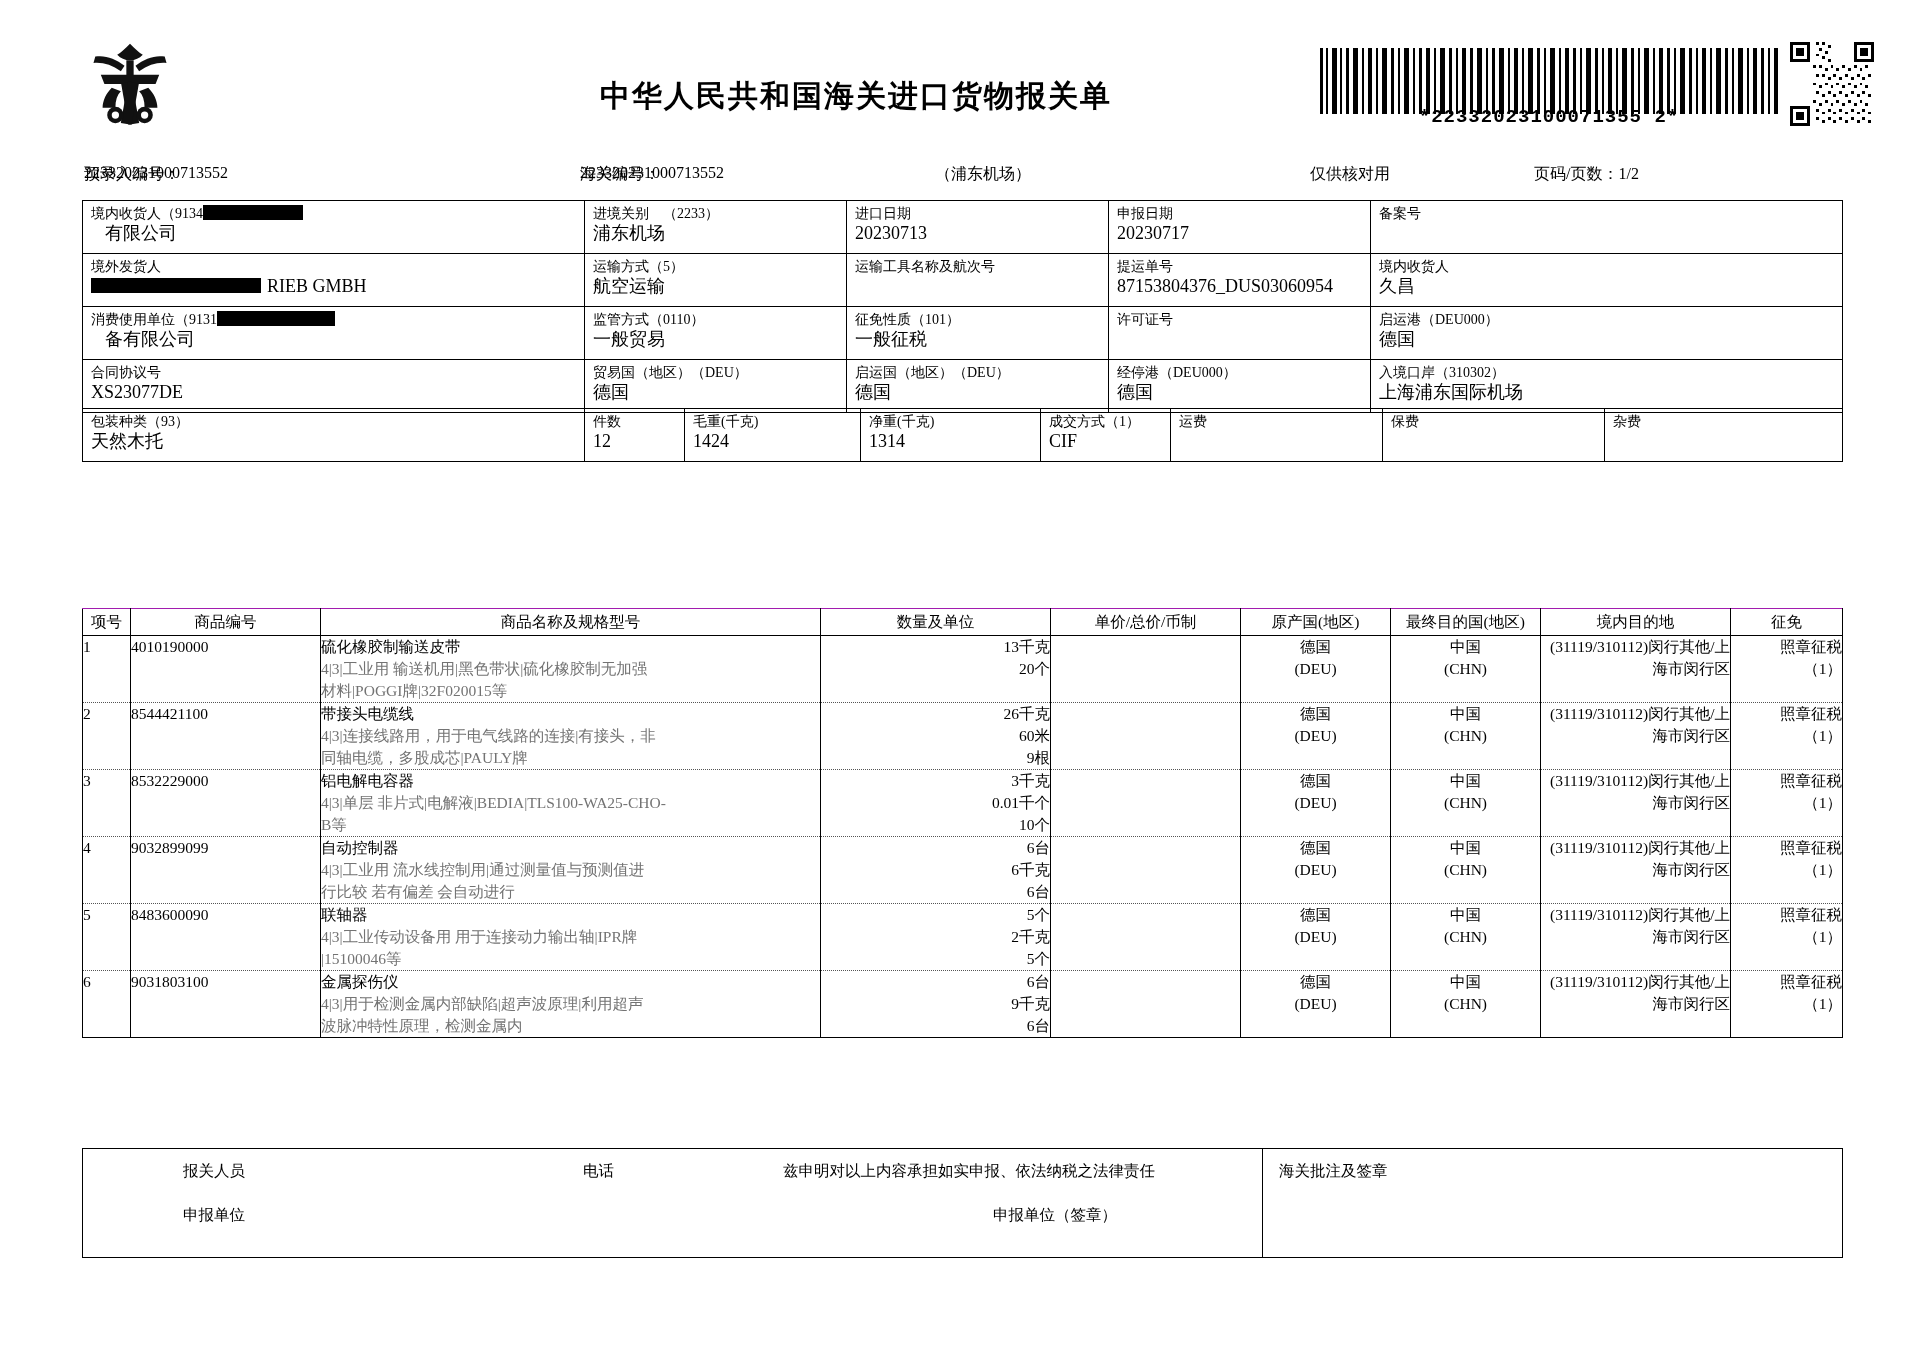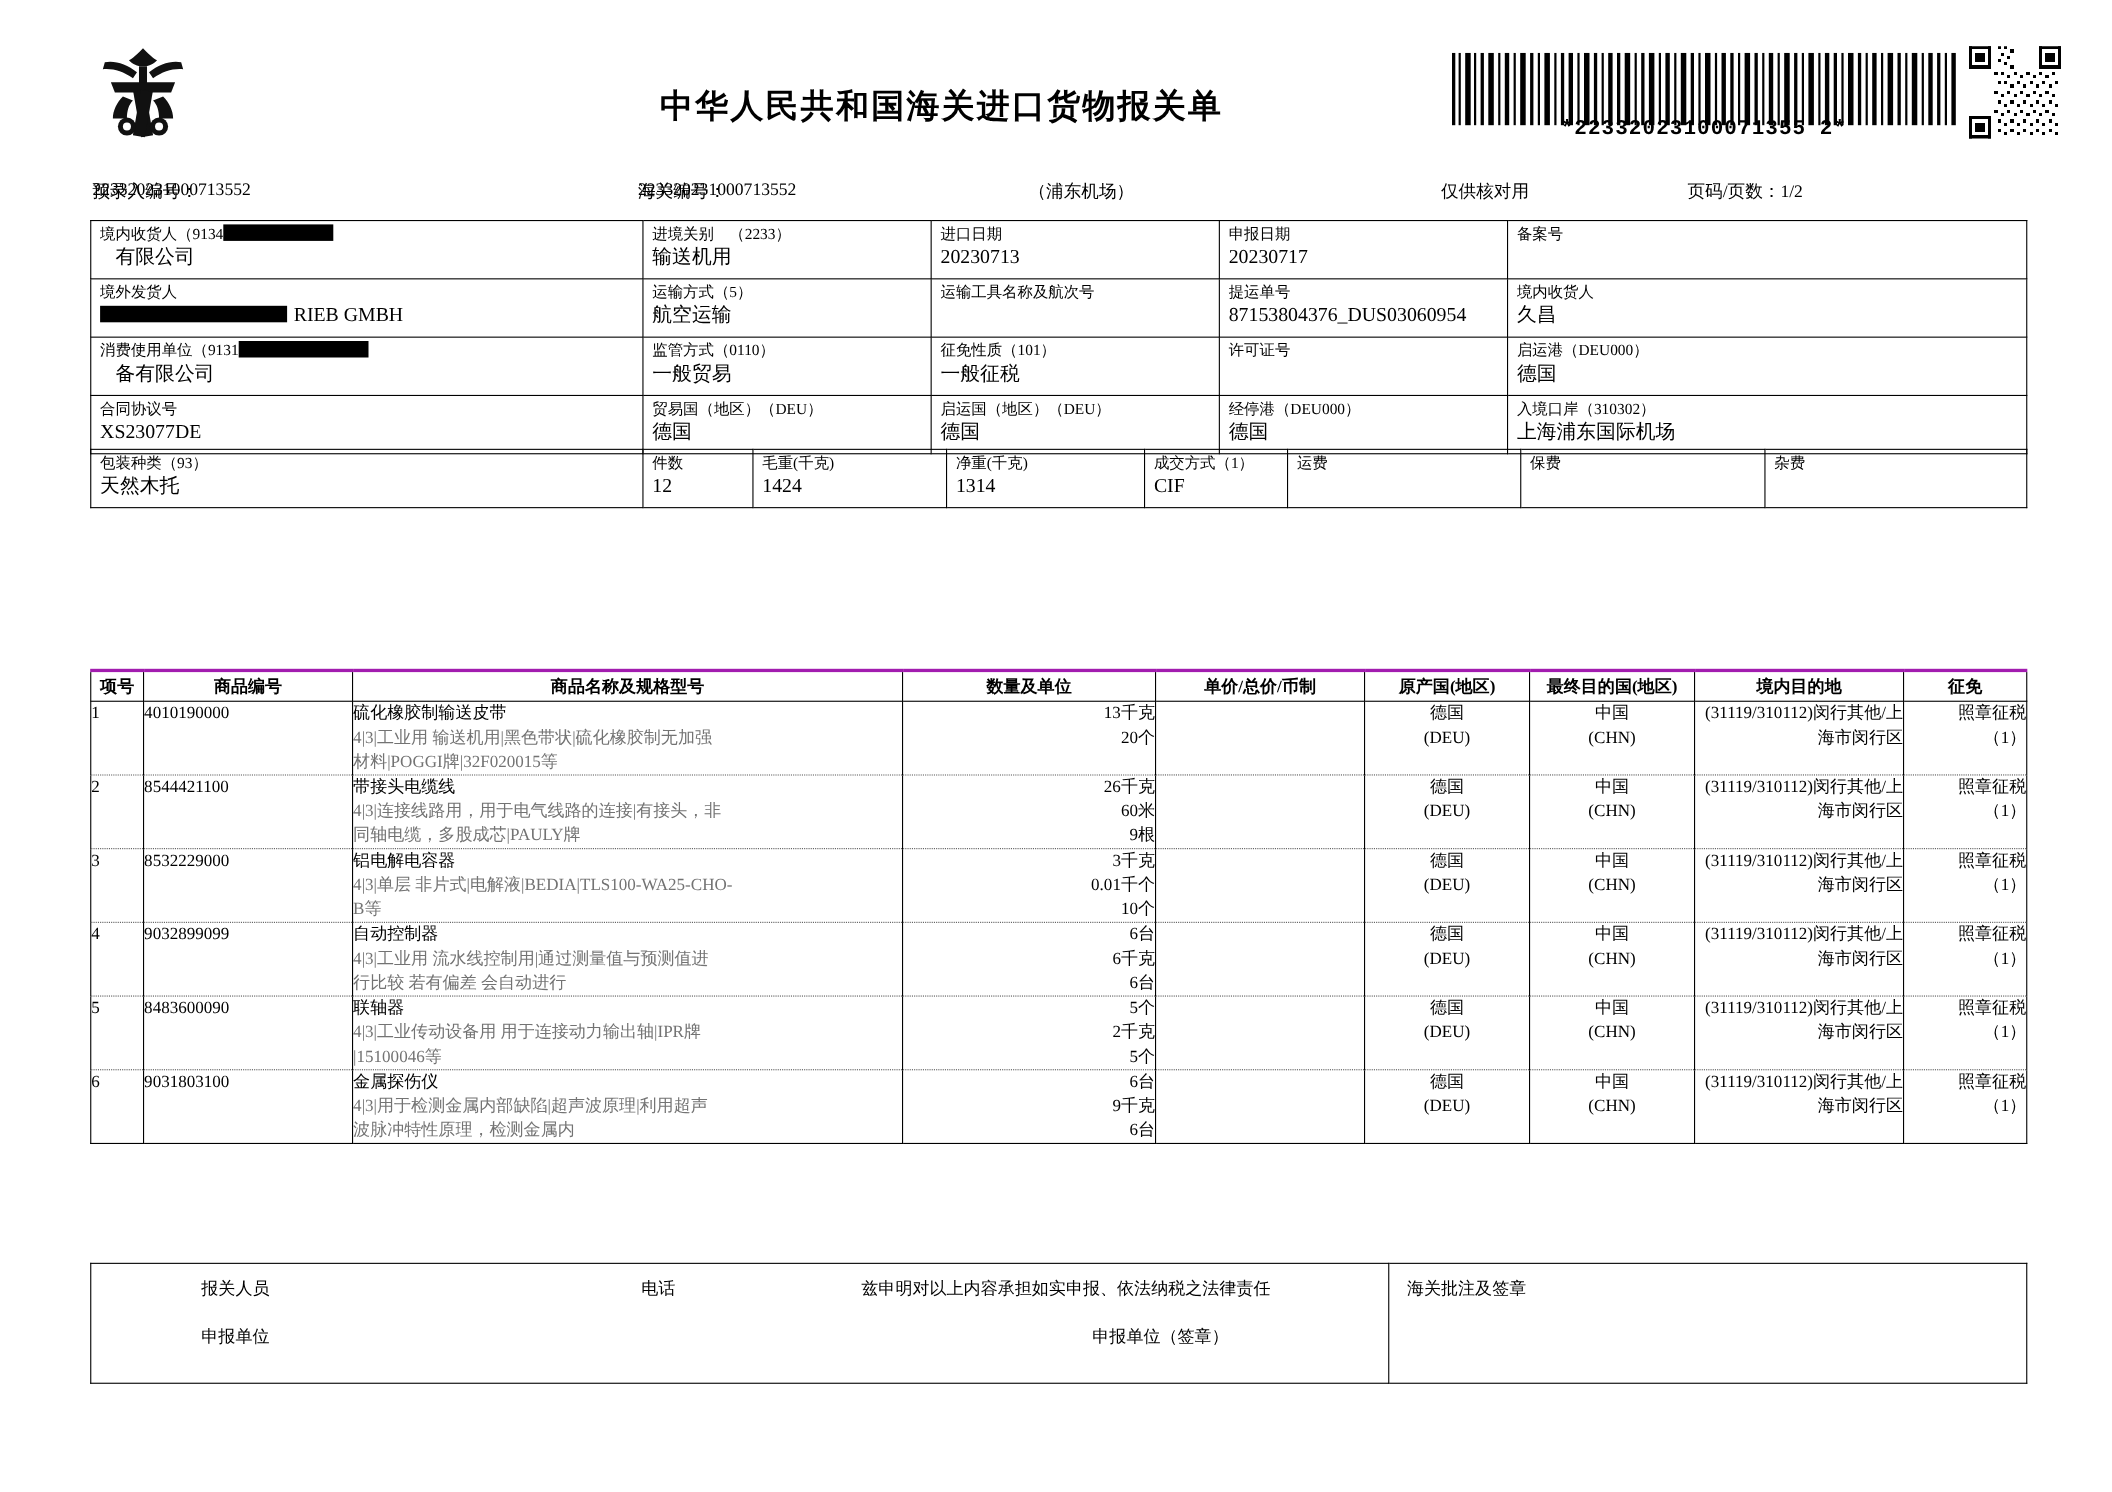--- a/index.html
+++ b/index.html
@@ -124,22 +124,22 @@
     table-layout: fixed;
   }
   table.goods td, table.goods th {
     border-left: 1px solid #000;
     border-right: 1px solid #000;
     padding: 0;
   }
   .gh {
     font-size: 15.5px;
     text-align: center;
-    font-weight: bold;
-    border-top: 3px solid #a21caf;
+    font-weight: normal;
+    border-top: 1px solid #a21caf;
     border-bottom: 1px solid #000;
     height: 26px;
   }
   .grow td {
     border-top: 1px dotted #555;
     border-bottom: none;
     font-size: 15.5px;
     vertical-align: top;
     line-height: 22px;
     padding-top: 2px;
@@ -404,21 +404,21 @@
         <tr>
       <td>
             <div class="cell">
         <div class="lbl"><span>境内收货人（9134</span><span class="redact" style="width:100px"></span></div>
         <div class="val"><span class="redact" style="width:0"></span><span>有限公司</span></div>
       </div>
           </td>
       <td>
             <div class="cell">
         <div class="lbl">进境关别　（2233）</div>
-        <div class="val nopad">输送机用</div>
+        <div class="val nopad">浦东机场</div>
       </div>
           </td>
       <td>
             <div class="cell">
         <div class="lbl">进口日期</div>
         <div class="val nopad">20230713</div>
       </div>
           </td>
       <td>
             <div class="cell">

